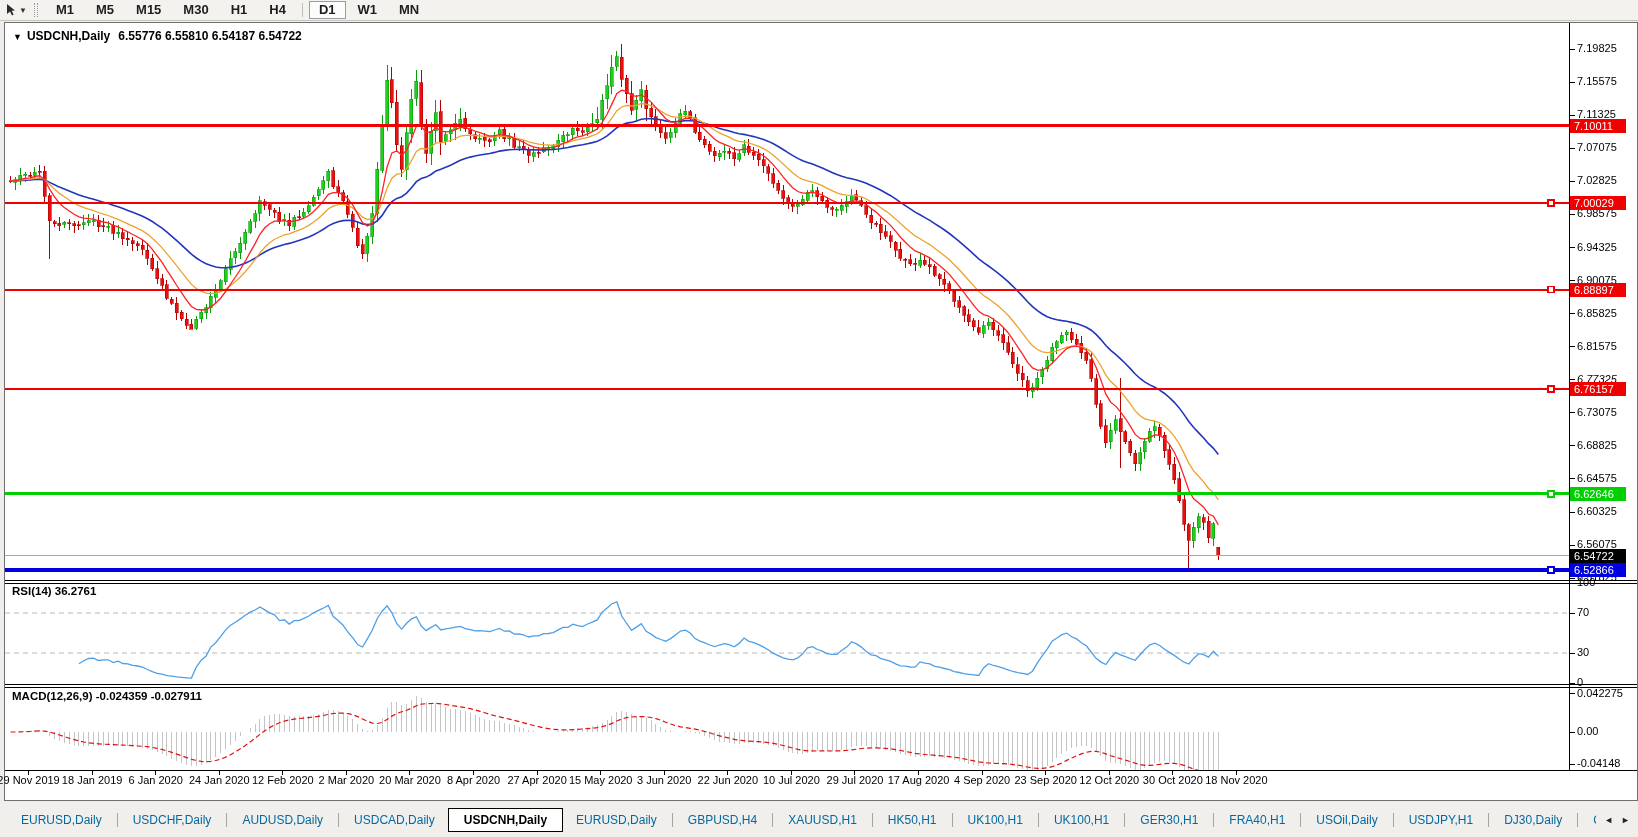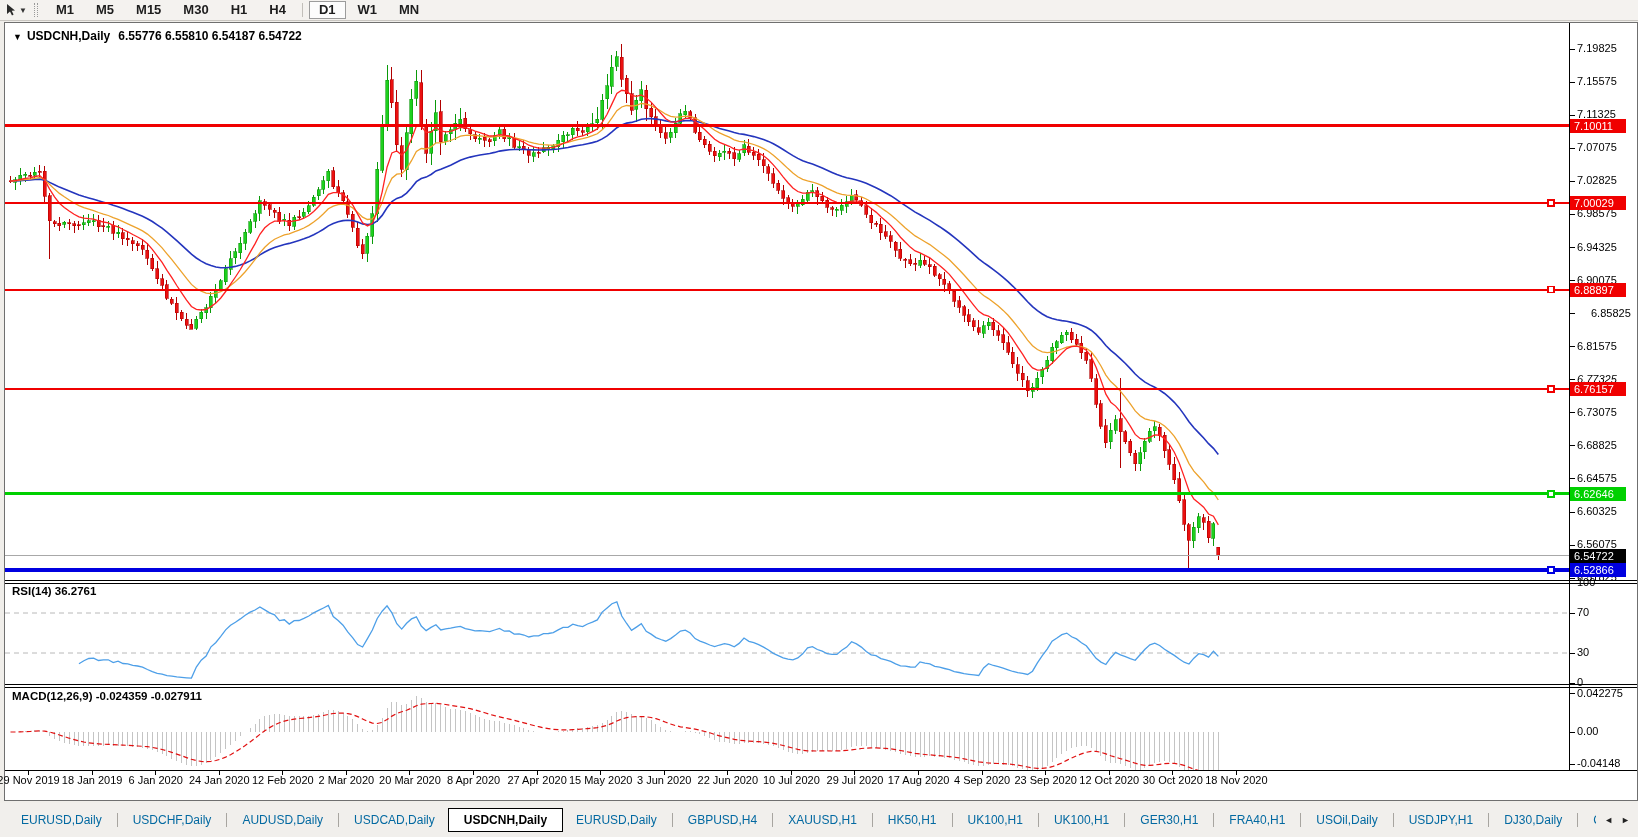--- a/index.html
+++ b/index.html
@@ -936,21 +936,21 @@
 
   <div id="axis-labels">
       <div class="ax-label" style="top: 19.1813px;">7.19825</div>
       <div class="ax-label" style="top: 52.2421px;">7.15575</div>
       <div class="ax-label" style="top: 85.3028px;">7.11325</div>
       <div class="ax-label" style="top: 118.364px;">7.07075</div>
       <div class="ax-label" style="top: 151.424px;">7.02825</div>
       <div class="ax-label" style="top: 184.485px;">6.98575</div>
       <div class="ax-label" style="top: 217.546px;">6.94325</div>
       <div class="ax-label" style="top: 250.607px;">6.90075</div>
-      <div class="ax-label" style="top: 283.667px; margin-left: 14px;">6.85825</div>
+      <div class="ax-label" style="top: 283.667px;">6.85825</div>
       <div class="ax-label" style="top: 316.728px;">6.81575</div>
       <div class="ax-label" style="top: 349.789px; font-style: italic;">6.77325</div>
       <div class="ax-label" style="top: 382.85px;">6.73075</div>
       <div class="ax-label" style="top: 415.91px;">6.68825</div>
       <div class="ax-label" style="top: 448.971px;">6.64575</div>
       <div class="ax-label" style="top: 482.032px;">6.60325</div>
       <div class="ax-label" style="top: 515.093px;">6.56075</div>
       <div class="ax-label" style="top: 548.153px;">6.51825</div>
       <div class="ax-label" style="top: 553px;">100</div>
       <div class="ax-label" style="top: 583px;">70</div>

